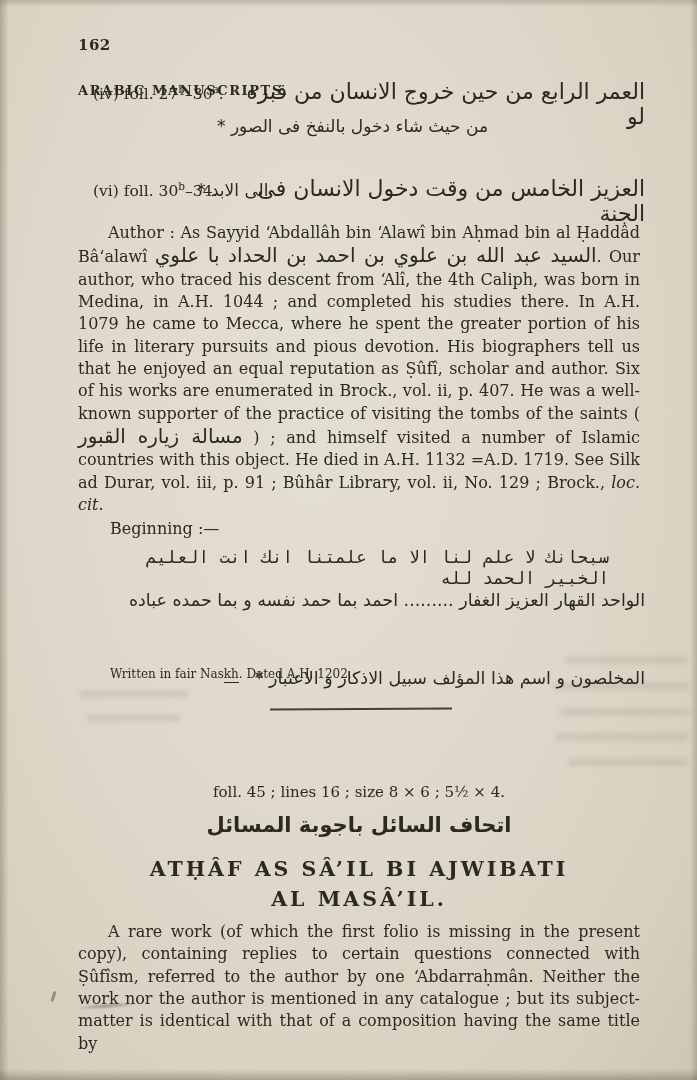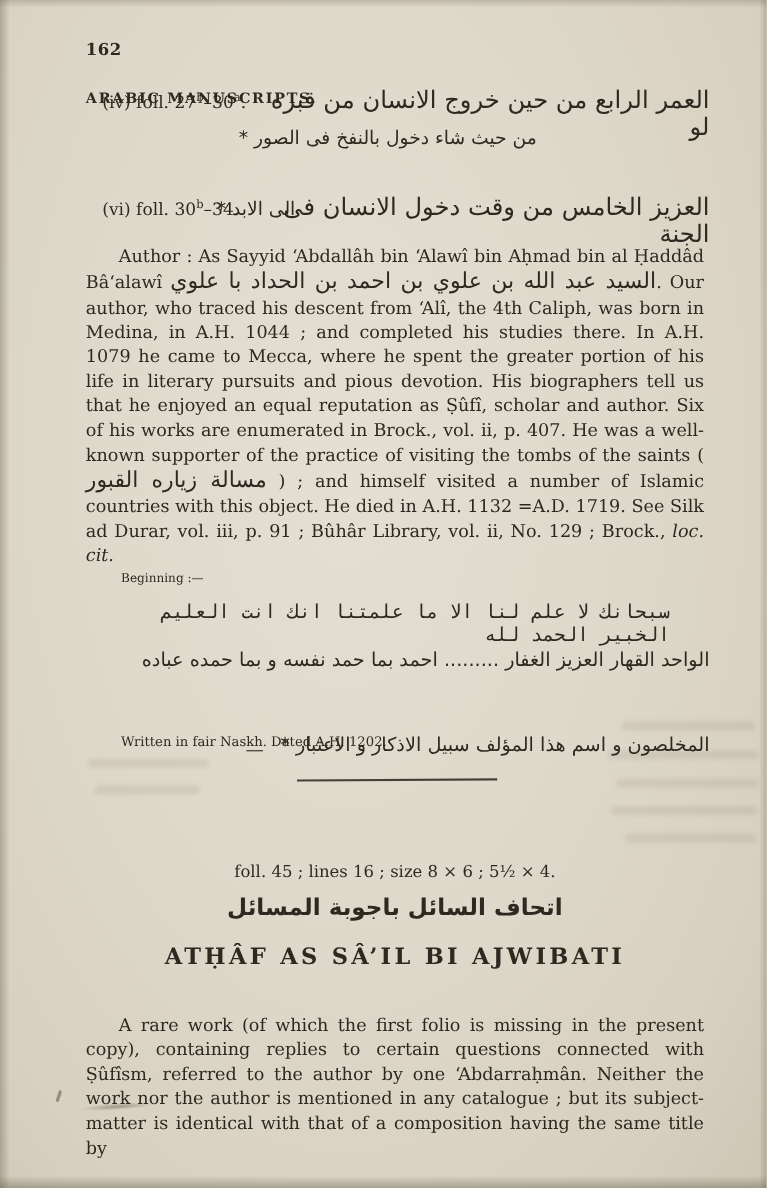--- a/index.html
+++ b/index.html
@@ -26,21 +26,21 @@
   .item-row{left:93px;right:52px;display:flex;align-items:baseline;}
   .item-label{font-size:15.5px;white-space:nowrap;}
   .item-label sup{font-size:10.5px;}
   .item-ar{font-size:22px;}
   .item-cont{font-size:17px;}
 
   .para{left:78px;width:562px;text-align:justify;text-indent:30px;font-size:16px;line-height:22.35px;}
   .para .arabic{font-size:20px;line-height:22.35px;}
   .italic{font-style:italic;}
 
-  .beg-label{left:110px;top:519px;font-size:11px;}
+  .beg-label{left:110px;top:519px;font-size:16px;}
   .beg-line{left:78px;text-align:right;font-size:17.5px;}
 
   .colophon{left:110px;top:667px;font-size:12px;}
   .u-kh{border-bottom:1.5px solid #2d2820;padding-bottom:1px;}
 
   .divider{left:270px;top:708px;width:182px;height:1.8px;background:#454036;transform:rotate(-.35deg);}
 
   .centered{left:78px;right:57px;text-align:center;}
   .entry-no{top:742px;font-size:17.5px;font-weight:700;letter-spacing:1px;}
   .collation{top:783px;font-size:15px;}
@@ -90,18 +90,19 @@
   <div class="abs arabic beg-line" style="top:590px;right:52px;">الواحد القهار العزيز الغفار ......... احمد بما حمد نفسه و بما حمده عباده</div>
   <div class="abs arabic beg-line" style="top:632px;right:52px;margin-top:36px;">المخلصون و اسم هذا المؤلف سبيل الاذكار و الاعتبار *</div>
 
   <div class="abs colophon"><span>Written in fair Nas</span><span class="u-kh">kh</span><span>.   Dated A.H. 1202.</span></div>
 
   <div class="abs divider"></div>
 
   <div class="abs centered collation">foll. 45 ; lines 16 ; size 8 × 6 ; 5½ × 4.</div>
   <div class="abs centered arabic ar-title">اتحاف السائل باجوبة المسائل</div>
   <div class="abs centered en-title en-title-1">ATḤÂF AS SÂ’IL BI AJWIBATI</div>
+  <div class="abs centered en-title en-title-2">AL MASÂ’IL.</div>
   <div class="abs para descr">A rare work (of which the first folio is missing in the present copy), containing replies to certain questions connected with Ṣûfîsm, referred to the author by one ‘Abdarraḥmân.  Neither the work nor the author is mentioned in any catalogue ; but its subject-matter is identical with that of a composition having the same title by</div>
 
   <div class="abs tick" style="left:52px;top:991px;"></div>
   <div class="abs smudge" style="left:74px;top:1003px;"></div>
 
 </div>
 
 </body></html>

